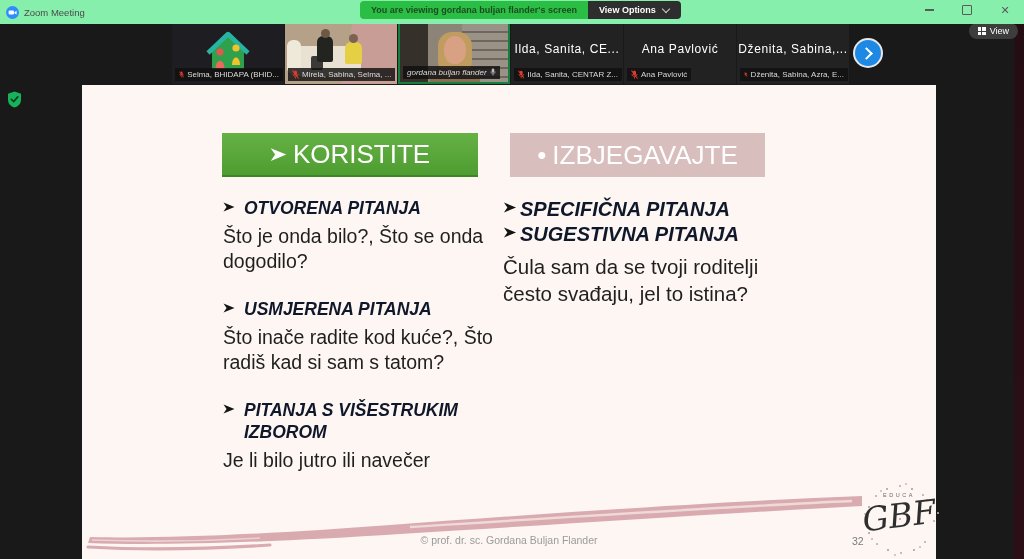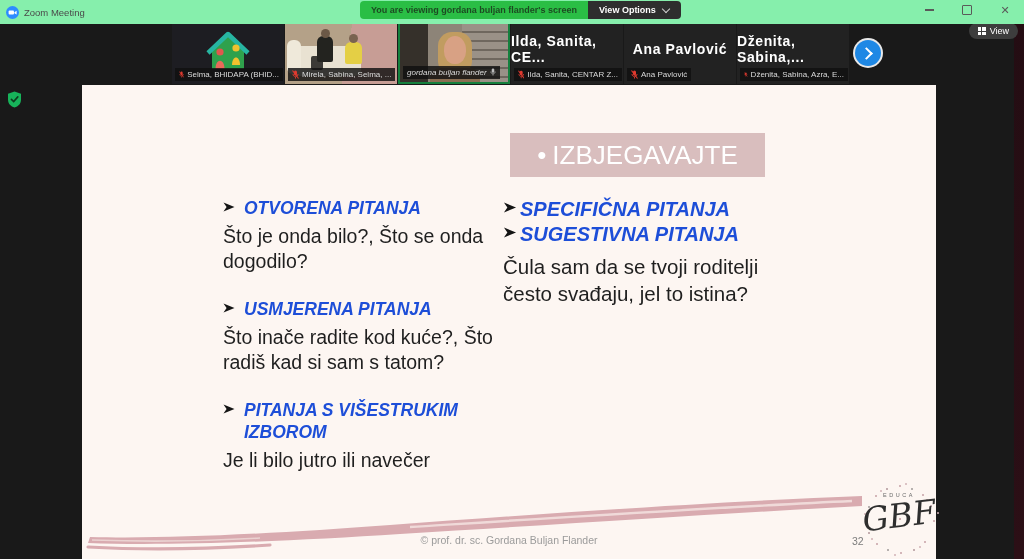--- a/index.html
+++ b/index.html
@@ -23,21 +23,21 @@
   .close-glyph{font-size:11px;line-height:1;color:#5a5a5a;}
   
   .right-tint{position:absolute;right:0;top:20px;width:10px;height:539px;background:linear-gradient(#240d13,#2c0f16);}
   .view-btn{position:absolute;right:6px;top:23px;height:16px;background:#3d3d3d;border-radius:8px;color:#fff;font-size:9px;display:flex;align-items:center;gap:4px;padding:0 9px;}
   .grid-icon{width:8px;height:8px;display:grid;grid-template-columns:3.5px 3.5px;grid-template-rows:3.5px 3.5px;gap:1px;}
   .grid-icon span{background:#fff;}
   .shield{position:absolute;left:7px;top:91px;}
   
   .tile{position:absolute;top:22px;width:112px;height:62px;background:#222222;box-sizing:border-box;overflow:hidden;}
   .tile-label{position:absolute;left:3px;bottom:3px;background:rgba(16,16,16,.82);color:#dadada;font-size:8px;padding:2px 4px;display:flex;align-items:flex-start;gap:3px;white-space:nowrap;max-width:100px;overflow:hidden;z-index:3;}
-  .tile-bigname{width:100%;height:100%;display:flex;align-items:center;justify-content:center;color:#fff;font-weight:bold;font-size:14px;letter-spacing:.6px;padding-bottom:8px;box-sizing:border-box;}
+  .tile-bigname{width:100%;height:100%;display:flex;align-items:center;justify-content:center;color:#fff;font-weight:normal;font-size:12px;letter-spacing:.6px;padding-bottom:8px;box-sizing:border-box;}
   .tile-active{border:2px solid #15803d;font-style:italic;}
   .tile-logo-wrap{width:100%;height:100%;display:flex;align-items:center;justify-content:center;background:#1d1d22;}
   
   .scene-couch{position:relative;width:100%;height:100%;background:linear-gradient(100deg,#b4a188 55%,#c79d95 55%);}
   .couch{position:absolute;left:6px;top:24px;width:70px;height:30px;background:#e9e2d2;border-radius:6px;}
   .couch-arm{position:absolute;left:2px;top:18px;width:14px;height:34px;background:#efe9da;border-radius:6px;}
   .person-dark{position:absolute;left:32px;top:14px;width:16px;height:26px;background:#23231f;border-radius:6px 6px 2px 2px;}
   .person-dark::before{content:"";position:absolute;left:4px;top:-7px;width:9px;height:9px;border-radius:50%;background:#6b5846;}
   .person-yellow{position:absolute;left:60px;top:20px;width:17px;height:22px;background:#e4cf45;border-radius:6px 6px 2px 2px;}
   .person-yellow::before{content:"";position:absolute;left:4px;top:-8px;width:9px;height:9px;border-radius:50%;background:#7a6350;}
@@ -51,21 +51,21 @@
   .next-btn{position:absolute;left:855px;top:40px;width:26px;height:26px;border-radius:50%;background:#1e88e5;box-shadow:0 0 0 2px rgba(255,255,255,.9);display:flex;align-items:center;justify-content:center;}
   .next-chev{width:7px;height:7px;border-right:2.2px solid #fff;border-top:2.2px solid #fff;transform:rotate(45deg);margin-left:-3px;}
   
   .slide{position:absolute;left:82px;top:85px;width:854px;height:474px;background:#fdf6f2;z-index:5;}
   .hdr{position:absolute;top:48px;height:44px;display:flex;align-items:center;justify-content:center;gap:6px;color:#fff;font-size:26px;}
   .hdr-green{left:140px;width:256px;background:linear-gradient(#66b145,#4e9d31);border-bottom:2px solid #3d8526;box-sizing:border-box;}
   .hdr-pink{left:428px;width:255px;background:#d9bebe;}
   .col{position:absolute;top:112px;color:#1b1b1b;}
   .col-left{left:141px;width:272px;}
   .col-right{left:421px;width:302px;}
-  .item-title{display:flex;font-weight:bold;font-style:italic;color:#1d4ed8;}
+  .item-title{display:flex;font-weight:bold;font-style:italic;color:#0f172a;}
   .col-left .item-title{font-size:17.5px;line-height:22px;}
   .col-right .item-title{font-size:20px;line-height:25px;}
   .arrow-b{flex:0 0 auto;margin-top:5px;}
   .col-left .arrow-b{margin-right:9px;}
   .col-right .arrow-b{margin-right:3px;}
   .item-body{color:#1f1f1f;}
   .col-left .item-body{font-size:19.5px;line-height:25px;margin:5px 0 24px 0;}
   .col-right .item-body{font-size:20.5px;line-height:27px;margin:6px 0 30px 0;}
   .slide-footer{position:absolute;left:0;width:854px;top:449px;text-align:center;font-size:10.5px;color:#9b9b9b;}
   .page-num{position:absolute;left:770px;top:450px;font-size:10.5px;color:#7c7c7c;z-index:7;}
@@ -220,20 +220,26 @@
     <span>Dženita, Sabina, Azra, E...</span>
   </div>
 </div>
 
 <div class="next-btn">
   <span class="next-chev"></span>
 </div>
 
 <div class="slide">
 
+  <div class="hdr hdr-green">
+    <svg class="arrow-hdr" width="17" height="15" viewBox="0 0 12 10">
+      <path d="M0.5 0.5 L11.5 5 L0.5 9.5 L3.6 5 Z" fill="#ffffff"></path>
+    </svg>
+    <span>KORISTITE</span>
+  </div>
 
   <div class="hdr hdr-pink">
     <span>•</span>
     <span>IZBJEGAVAJTE</span>
   </div>
 
   <div class="col col-left">
     <div class="item-title">
       <svg class="arrow-b" width="12" height="10" viewBox="0 0 12 10">
           <path d="M0.5 0.5 L11.5 5 L0.5 9.5 L3.6 5 Z" fill="#141414"></path>

